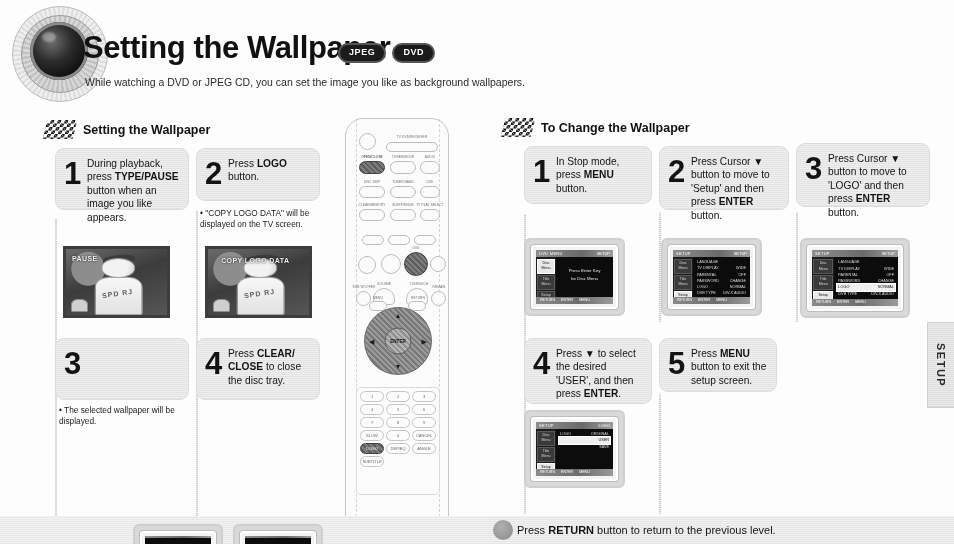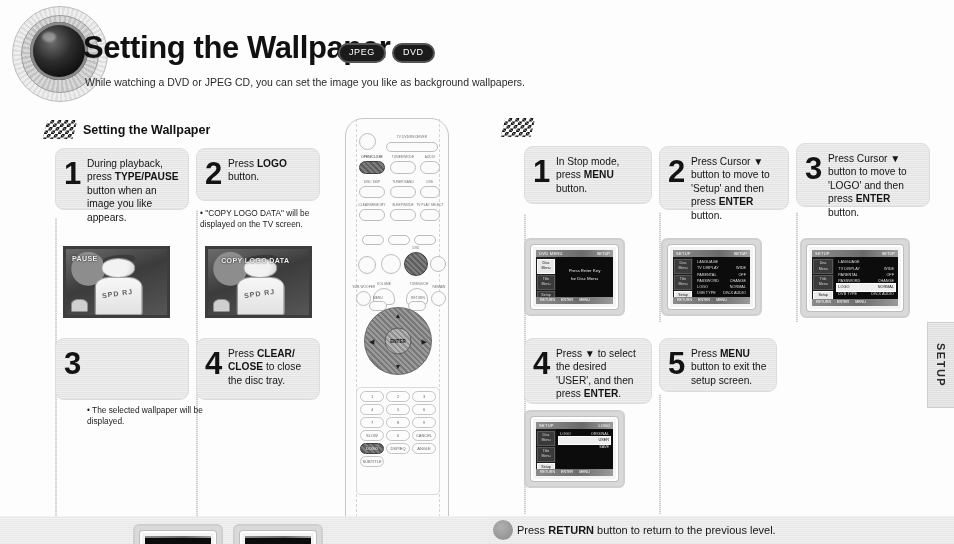--- a/index.html
+++ b/index.html
@@ -57,21 +57,21 @@
 
   .title-main {
     position: absolute; left: 83px; top: 30px;
     font-size: 31px; font-weight: bold; letter-spacing: -0.4px;
     color: #111; white-space: nowrap;
   }
   .badges { position: absolute; left: 338px; top: 43px; display: flex; gap: 6px; }
   .badge {
     background: #1b1b1b; color: #fff;
     border-radius: 999px;
-    font-size: 9px; font-weight: normal; letter-spacing: .6px;
+    font-size: 9px; font-weight: bold; letter-spacing: .6px;
     padding: 3px 9px 4px;
     border: 2px solid #555;
     line-height: 1;
   }
   .subtitle {
     position: absolute; left: 85px; top: 76px;
     font-size: 10.5px; color: #2a2a2a; white-space: nowrap;
   }
 
   
@@ -391,21 +391,21 @@
     <div class="kid-hat"></div>
     <div class="kid-head"></div>
     <div class="kid-body"></div>
     <div class="kid-shirt-txt">SPD RJ</div>
     <div class="osd copy">COPY LOGO DATA</div>
   </div>
 
   <div class="step" style="left:55px; top:338px; width:134px; height:62px;">
     <div class="num">3</div>
   </div>
-  <div class="note" style="left:59px; top:405px; width:126px;margin-left:28px;">The selected wallpaper will be displayed.</div>
+  <div class="note" style="left:59px; top:405px; width:126px;">The selected wallpaper will be displayed.</div>
 
   <div class="step" style="left:196px; top:338px; width:124px; height:62px;">
     <div class="num">4</div>
     <div class="txt">Press <b>CLEAR/ CLOSE</b> to close the disc tray.</div>
   </div>
 
   <div class="remote">
     <div class="r-dashline" style="left:10px;"></div>
     <div class="r-dashline" style="left:93px;"></div>
 
@@ -481,20 +481,21 @@
       <div class="k">CANCEL</div>
       <div class="k hl">LOGO</div>
       <div class="k">DSP/EQ</div>
       <div class="k">ANGLE</div>
       <div class="k">SUBTITLE</div>
     </div>
   </div>
 
   <div class="sec-head right">
     <div class="checker"></div>
+    <div class="sec-title">To Change the Wallpaper</div>
   </div>
 
   <div class="rule" style="left:524px; top:214px; height:300px;"></div>
   <div class="rule" style="left:659px; top:212px; height:110px;"></div>
   <div class="rule" style="left:796px; top:212px; height:110px;"></div>
   <div class="rule" style="left:659px; top:394px; height:120px;"></div>
 
   <div class="step" style="left:524px; top:146px; width:128px; height:58px;">
     <div class="num">1</div>
     <div class="txt">In Stop mode, press <b>MENU</b> button.</div>

